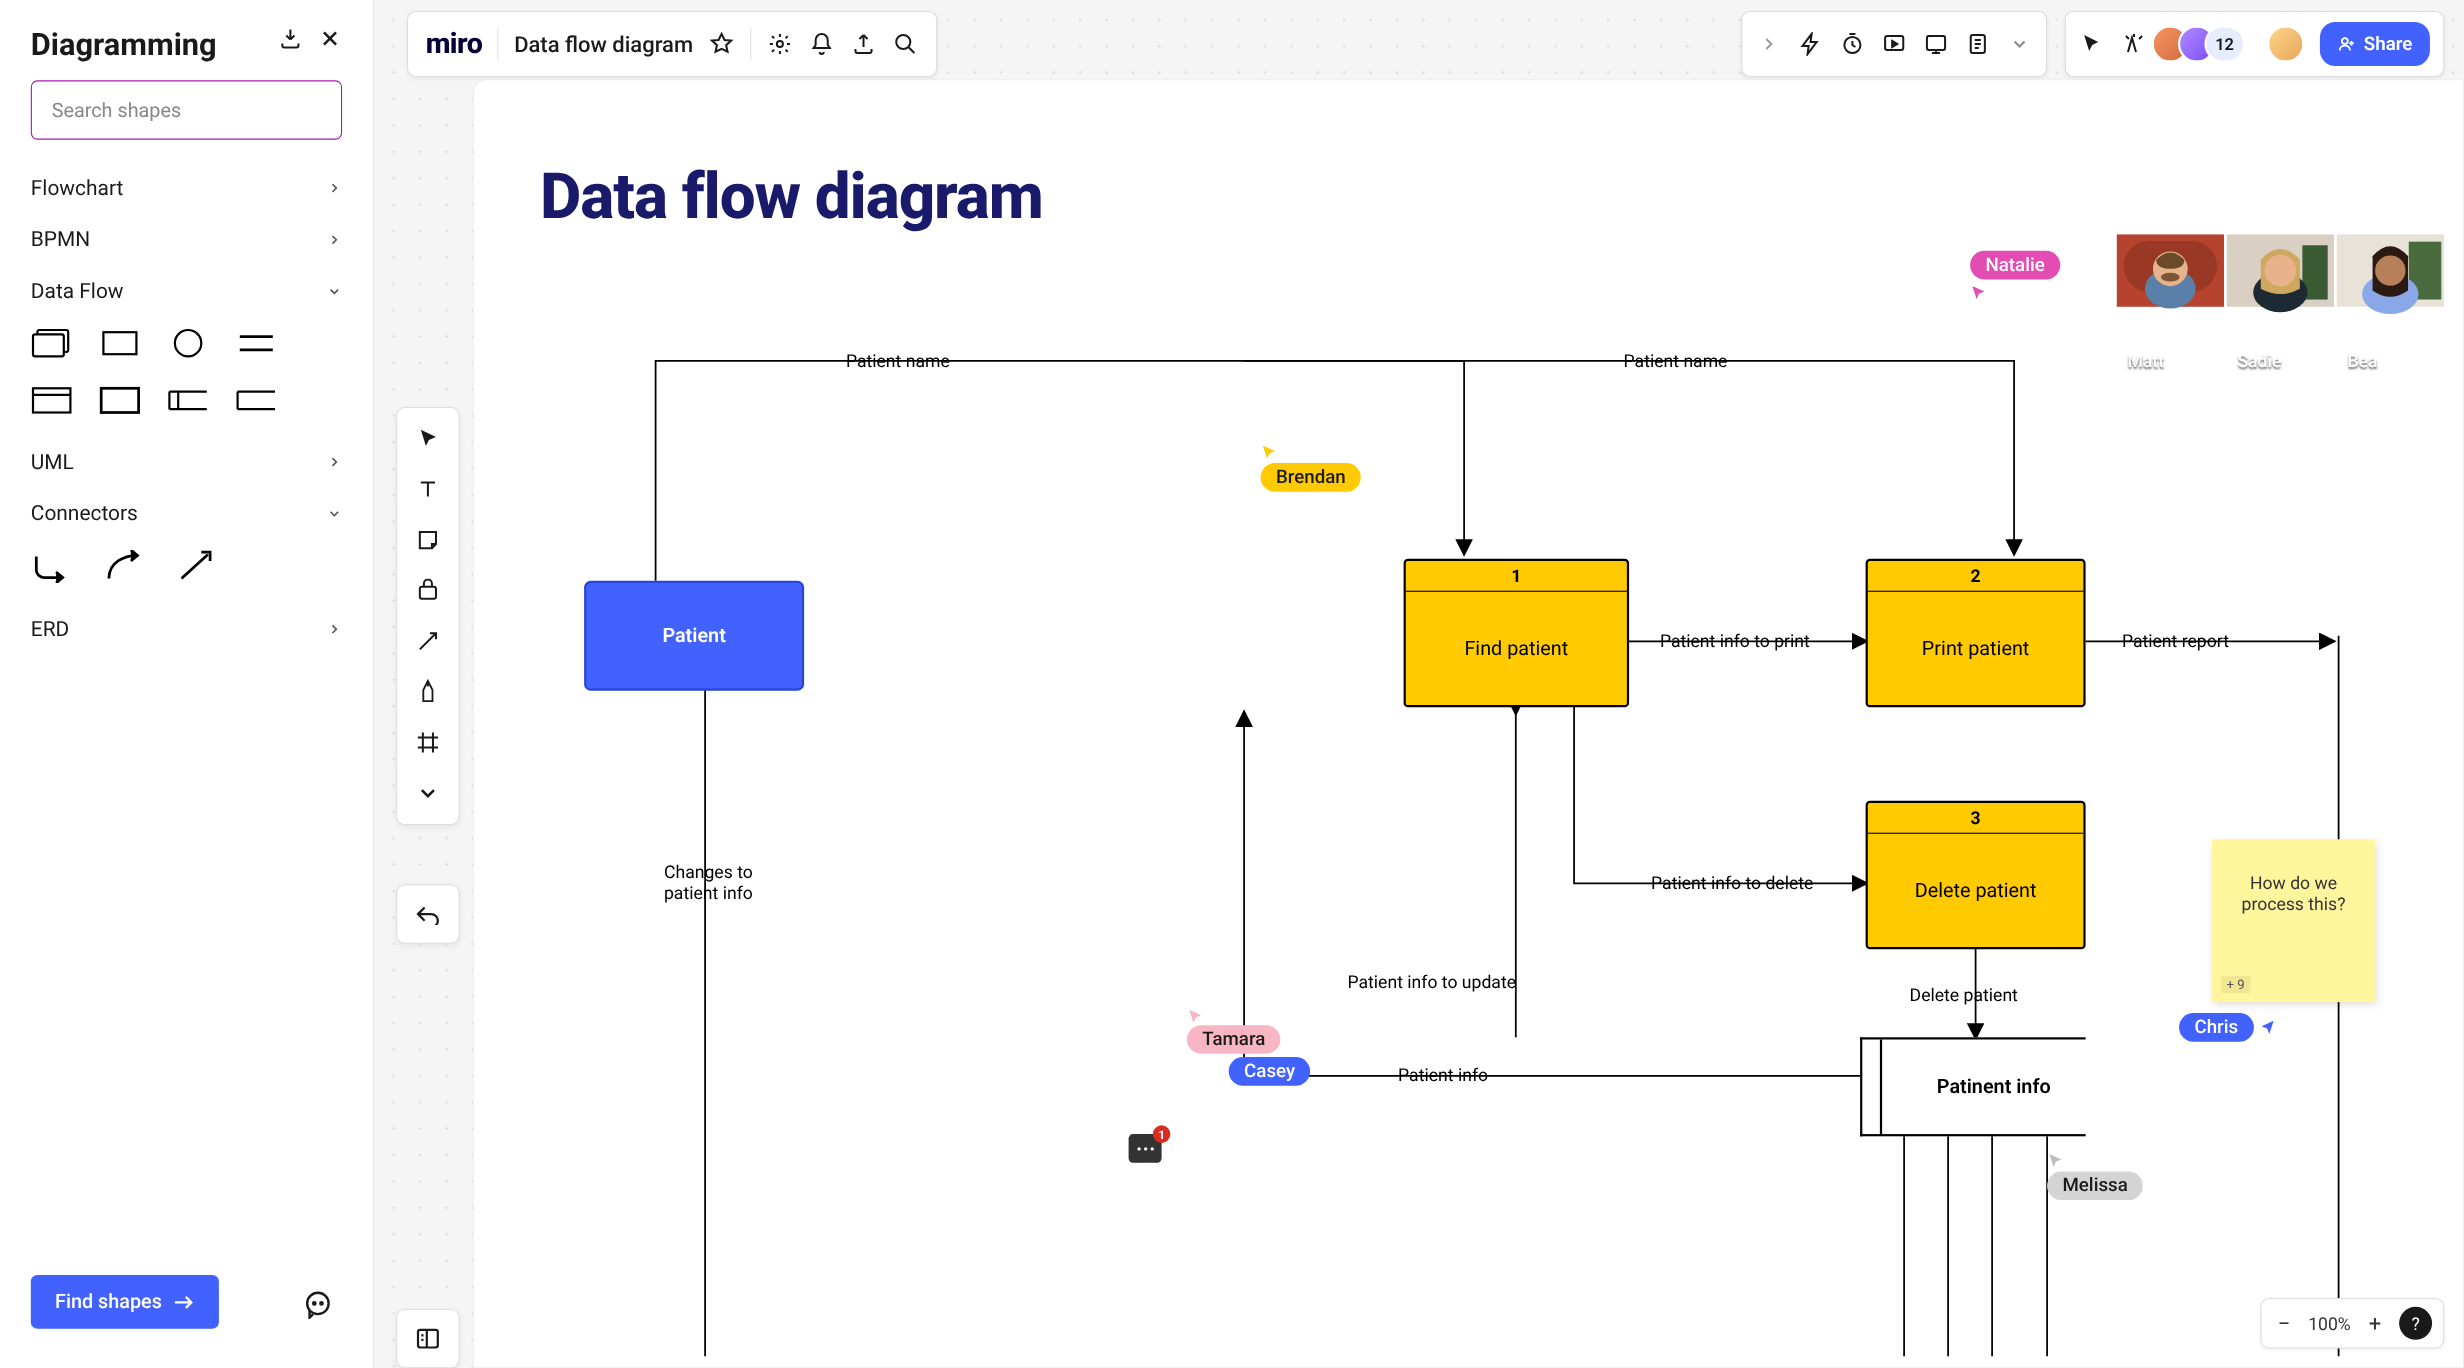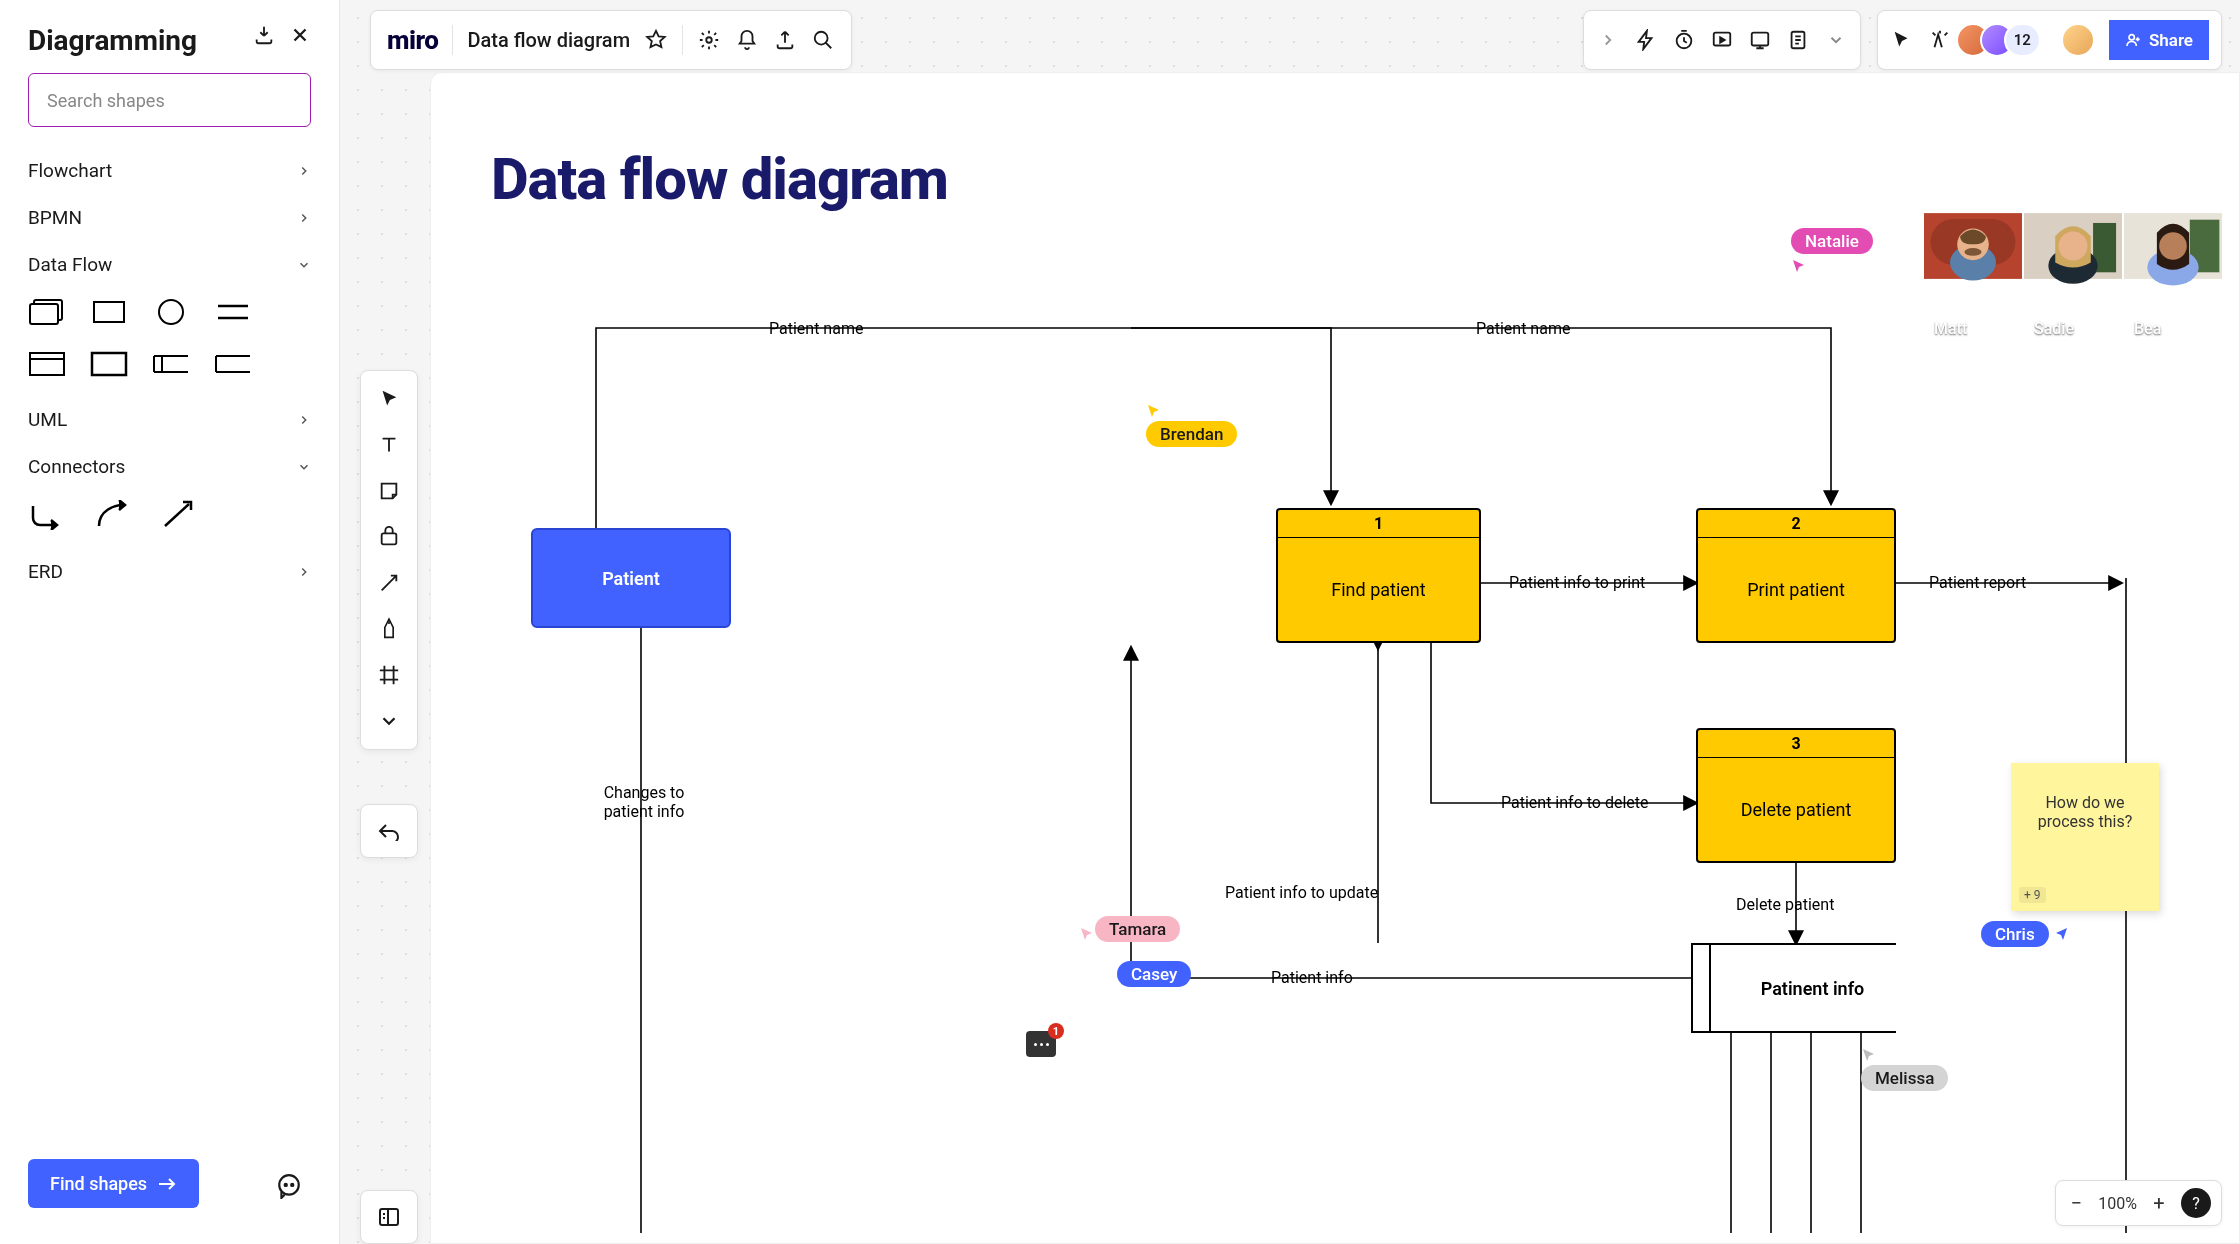--- a/index.html
+++ b/index.html
@@ -34,21 +34,21 @@
 .board-name{font-size:20px;color:#1a1a1a;font-weight:500}
 .hdr-icon{width:24px;height:24px;display:flex;align-items:center;justify-content:center;cursor:pointer;color:#1a1a1a}
 
 
 .top-right{position:absolute;right:18px;top:10px;display:flex;gap:16px;align-items:center}
 .tr-group{background:#fff;border:1px solid #ddd;border-radius:8px;height:60px;display:flex;align-items:center;padding:0 12px;gap:14px;box-shadow:0 1px 4px rgba(0,0,0,.06)}
 .avatar{width:34px;height:34px;border-radius:50%;border:2px solid #fff}
 .avatar-stack{display:flex;align-items:flex-end}
 .avatar-stack .avatar{margin-left:-10px}
 .avatar-count{background:#e8ecff;color:#1a1a1a;font-size:15px;font-weight:600;border-radius:17px;height:34px;min-width:34px;padding:0 8px;display:flex;align-items:center;justify-content:center;margin-left:-10px;border:2px solid #fff}
-.share-btn{background:#4262ff;color:#fff;border:none;border-radius:0;height:40px;padding:0 16px;font-size:17px;font-weight:600;display:flex;align-items:center;gap:8px;cursor:pointer}
+.share-btn{background:#4262ff;color:#fff;border:none;border-radius:14px;height:40px;padding:0 16px;font-size:17px;font-weight:600;display:flex;align-items:center;gap:8px;cursor:pointer}
 
 
 .call-bar{position:absolute;right:18px;top:84px;background:#fff;border:1px solid #ddd;border-radius:8px;height:56px;display:flex;align-items:center;padding:0 14px;gap:18px;box-shadow:0 1px 4px rgba(0,0,0,.06)}
 .end-btn{background:#d92d20;color:#fff;border:none;border-radius:6px;height:34px;padding:0 14px;font-size:15px;font-weight:600;cursor:pointer}
 
 
 .vtoolbar{position:absolute;left:20px;top:370px;width:58px;background:#fff;border:1px solid #ddd;border-radius:8px;display:flex;flex-direction:column;align-items:center;padding:10px 0;gap:10px;box-shadow:0 2px 6px rgba(0,0,0,.06)}
 .vtool{width:36px;height:36px;display:flex;align-items:center;justify-content:center;cursor:pointer;border-radius:4px}
 .undo-box{position:absolute;left:20px;top:804px;width:58px;height:54px;background:#fff;border:1px solid #ddd;border-radius:8px;display:flex;align-items:center;justify-content:center;box-shadow:0 2px 6px rgba(0,0,0,.06);cursor:pointer}
 .panel-toggle{position:absolute;left:20px;top:1190px;width:58px;height:54px;background:#fff;border:1px solid #ddd;border-radius:8px;display:flex;align-items:center;justify-content:center;box-shadow:0 2px 6px rgba(0,0,0,.06);cursor:pointer}
@@ -511,21 +511,21 @@
             <path d="M2 2l4 12 2-5 5-2z" fill="#ffcb00"></path>
           </svg>
         <span class="badge" style="background:#ffcb00">Brendan</span>
       </div>
       <div class="cursor-tag" style="left:1360px;top:155px">
         <span class="badge" style="background:#e24cb3;color:#fff">Natalie</span>
         <svg class="arrow" viewBox="0 0 16 16" style="margin-top:2px">
             <path d="M2 2l4 12 2-5 5-2z" fill="#e24cb3"></path>
           </svg>
       </div>
-      <div class="cursor-tag" style="left:648px;top:843px;flex-direction:row;align-items:flex-end;gap:0">
+      <div class="cursor-tag" style="left:648px;top:843px;flex-direction:column;align-items:flex-start;gap:0">
         <svg class="arrow" viewBox="0 0 16 16">
             <path d="M2 2l4 12 2-5 5-2z" fill="#f8b6c5"></path>
           </svg>
         <span class="badge" style="background:#f8b6c5">Tamara</span>
       </div>
       <div class="cursor-tag" style="left:686px;top:868px;flex-direction:column;align-items:center;gap:4px">
         <svg class="arrow" viewBox="0 0 16 16" style="transform:translateY(18px)">
             <path d="M2 2l4 12 2-5 5-2z" fill="#4262ff"></path>
           </svg>
         <span class="badge" style="background:#4262ff;color:#fff">Casey</span>

